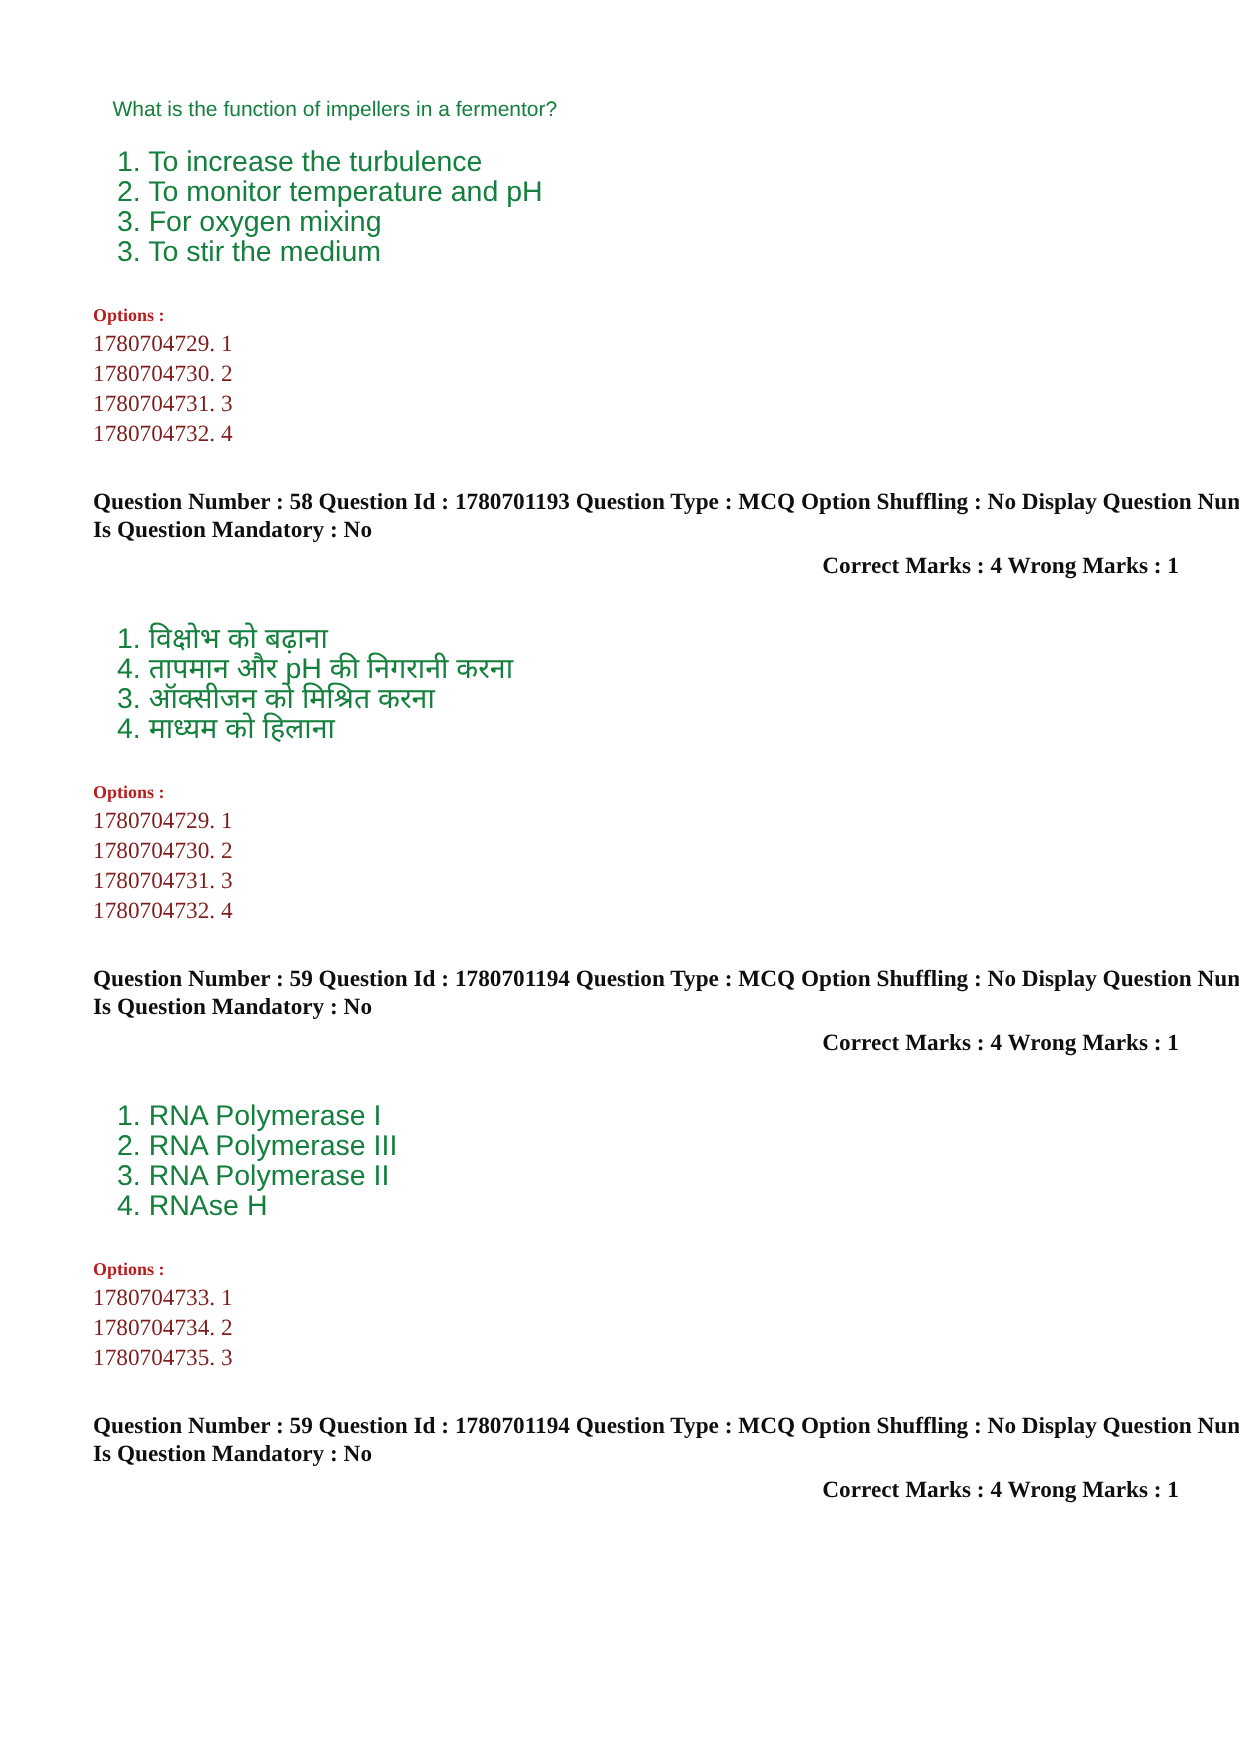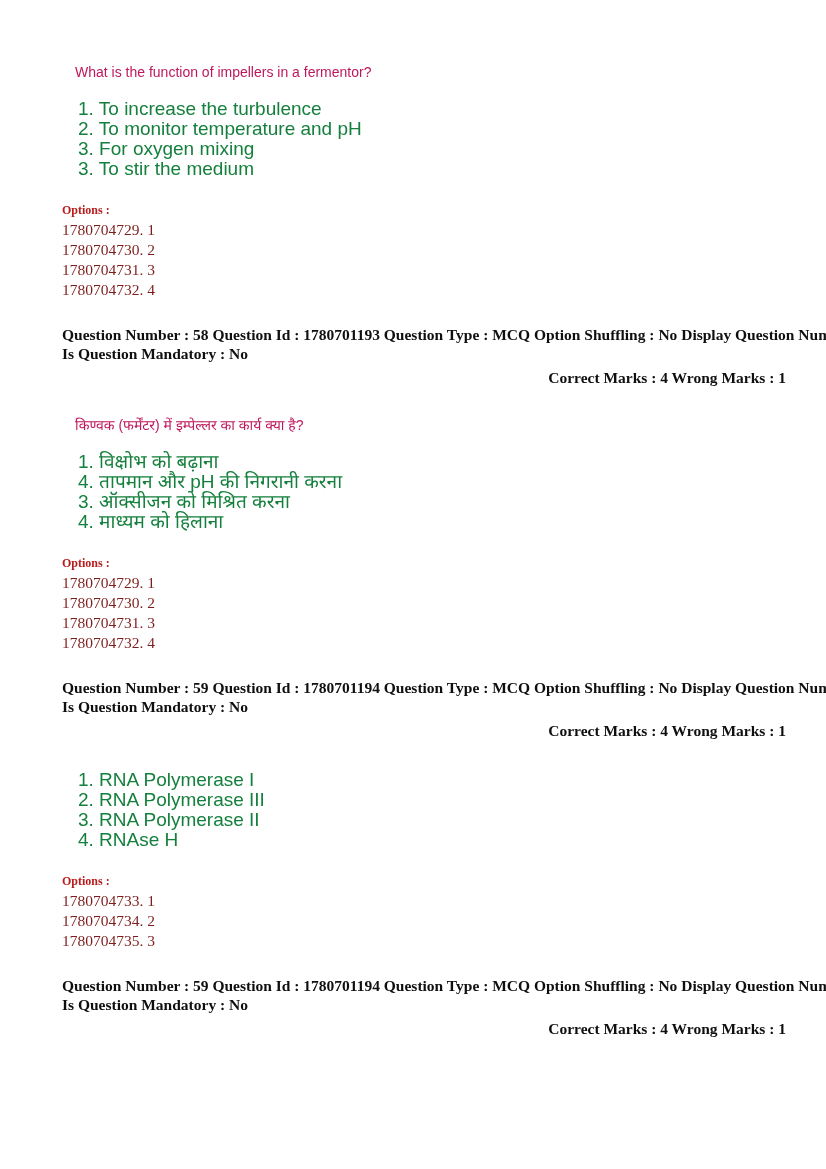--- a/index.html
+++ b/index.html
@@ -6,21 +6,21 @@
   .page{
     position:relative;
     width:826px;height:1169px;
     background:#ffffff;
     overflow:hidden;
     font-family:"Liberation Sans","DejaVu Sans",sans-serif;
     box-sizing:border-box;
     padding:64px 40px 0 62px;
   }
   .q-text{
-    font-size:14px;line-height:17px;color:#be185d;
+    font-size:14px;line-height:17px;color:#15803d;
     margin:0 0 18px 13px;
   }
   .choices{margin:0 0 21px 16px;}
   .choice{
     font-size:19px;line-height:20px;color:#15803d;
   }
   .options-label{
     font-family:"Liberation Serif","DejaVu Serif",serif;
     font-weight:bold;font-size:12px;line-height:20px;color:#b91c1c;
   }
@@ -59,21 +59,20 @@
     </div>
   </section>
 
   <section class="meta">
     <div class="meta-line">Question Number : 58 Question Id : 1780701193 Question Type : MCQ Option Shuffling : No Display Question Number : Yes</div>
     <div class="meta-line">Is Question Mandatory : No</div>
     <div class="meta-marks">Correct Marks : 4 Wrong Marks : 1</div>
   </section>
 
   <section>
-    <p class="q-text">किण्वक (फर्मेंटर) में इम्पेल्लर का कार्य क्या है?</p>
     <div class="choices">
       <div class="choice">1. विक्षोभ को बढ़ाना</div>
       <div class="choice">4. तापमान और pH की निगरानी करना</div>
       <div class="choice">3. ऑक्सीजन को मिश्रित करना</div>
       <div class="choice">4. माध्यम को हिलाना</div>
     </div>
     <div class="options-label">Options :</div>
     <div class="option-ids">
       <div class="option-id">1780704729. 1</div>
       <div class="option-id">1780704730. 2</div>

